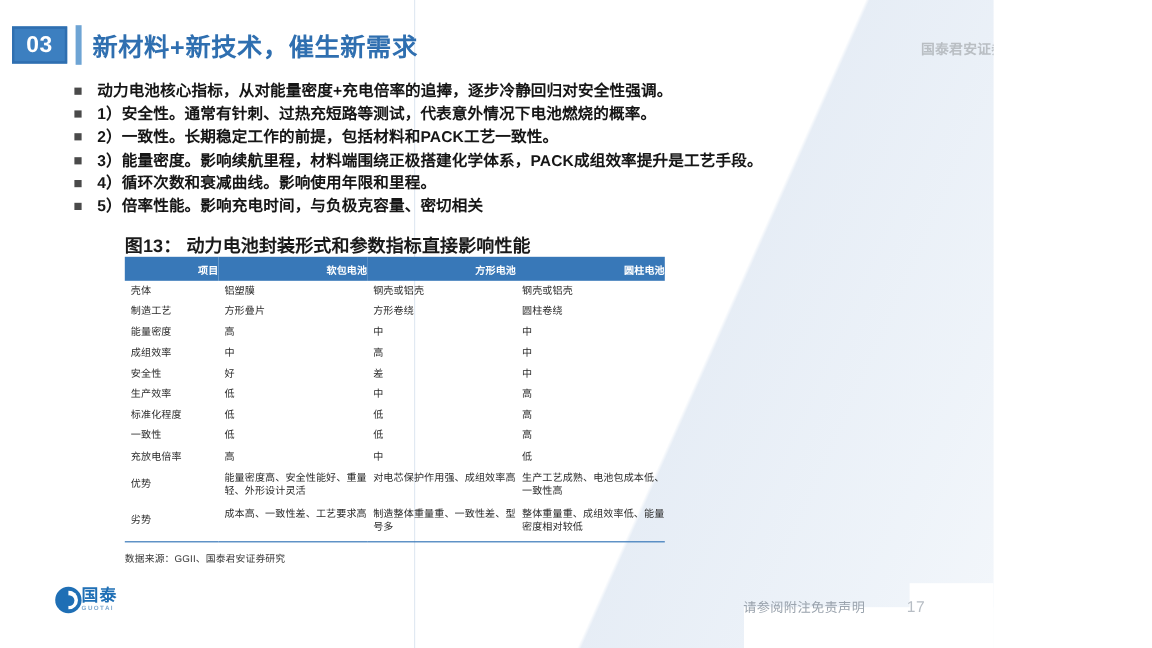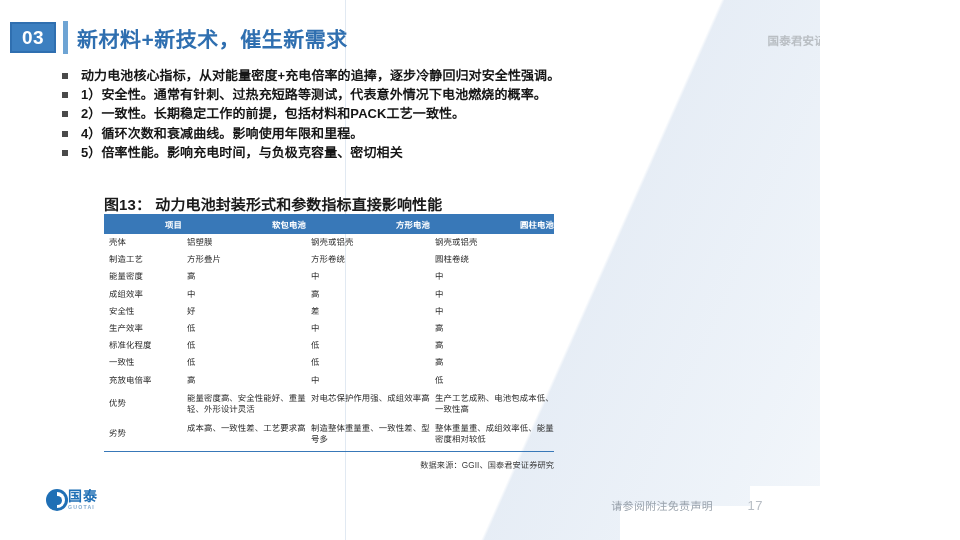--- a/index.html
+++ b/index.html
@@ -10,20 +10,21 @@
   body {
     font-family: "Liberation Sans", "DejaVu Sans", sans-serif;
   }
 
   #slide {
     position: relative;
     width: 820px;
     height: 540px;
     overflow: hidden;
     background: #ffffff;
+    padding-left: 8px;
   }
 
   
   .bg-wrap {
     position: absolute;
     inset: 0;
     overflow: hidden;
     pointer-events: none;
   }
   .bg-diag {
@@ -103,20 +104,21 @@
     left: 77px;
     top: 21px;
     height: 34px;
     display: flex;
     align-items: center;
     color: #2f6fb0;
     font-size: 21px;
     font-weight: bold;
     letter-spacing: 0.5px;
     white-space: nowrap;
+    font-family: Liberation Mono, monospace;
   }
   .conf-name {
     position: absolute;
     right: 14px;
     top: 32px;
     color: #b9bec3;
     font-size: 11.5px;
     font-weight: bold;
     letter-spacing: 0.2px;
     white-space: nowrap;
@@ -192,21 +194,20 @@
   table.tbl tr.last-row td { border-bottom: 1.3px solid #3878b8; padding-bottom: 6px; }
   .col-a { width: 78px; }
   .col-b { width: 124px; }
   .col-c { width: 124px; }
   .col-d { width: 124px; }
   .src {
     margin-top: 6px;
     font-size: 8.2px;
     color: #3a3a3a;
     letter-spacing: 0.1px;
-    text-align: right;
   }
 
   
   .logo {
     position: absolute;
     left: 46px;
     top: 489px;
     display: flex;
     align-items: center;
   }
@@ -302,20 +303,24 @@
     <div class="bullet-row">
       <span class="bullet-sq"></span>
       <span class="bullet-txt">1）安全性。通常有针刺、过热充短路等测试，代表意外情况下电池燃烧的概率。</span>
     </div>
     <div class="bullet-row">
       <span class="bullet-sq"></span>
       <span class="bullet-txt">2）一致性。长期稳定工作的前提，包括材料和PACK工艺一致性。</span>
     </div>
     <div class="bullet-row">
       <span class="bullet-sq"></span>
+      <span class="bullet-txt">3）能量密度。影响续航里程，材料端围绕正极搭建化学体系，PACK成组效率提升是工艺手段。</span>
+    </div>
+    <div class="bullet-row">
+      <span class="bullet-sq"></span>
       <span class="bullet-txt">4）循环次数和衰减曲线。影响使用年限和里程。</span>
     </div>
     <div class="bullet-row">
       <span class="bullet-sq"></span>
       <span class="bullet-txt">5）倍率性能。影响充电时间，与负极克容量、密切相关</span>
     </div>
   </div>
 
   <div class="figure">
     <div class="fig-title">图13： 动力电池封装形式和参数指标直接影响性能</div>

